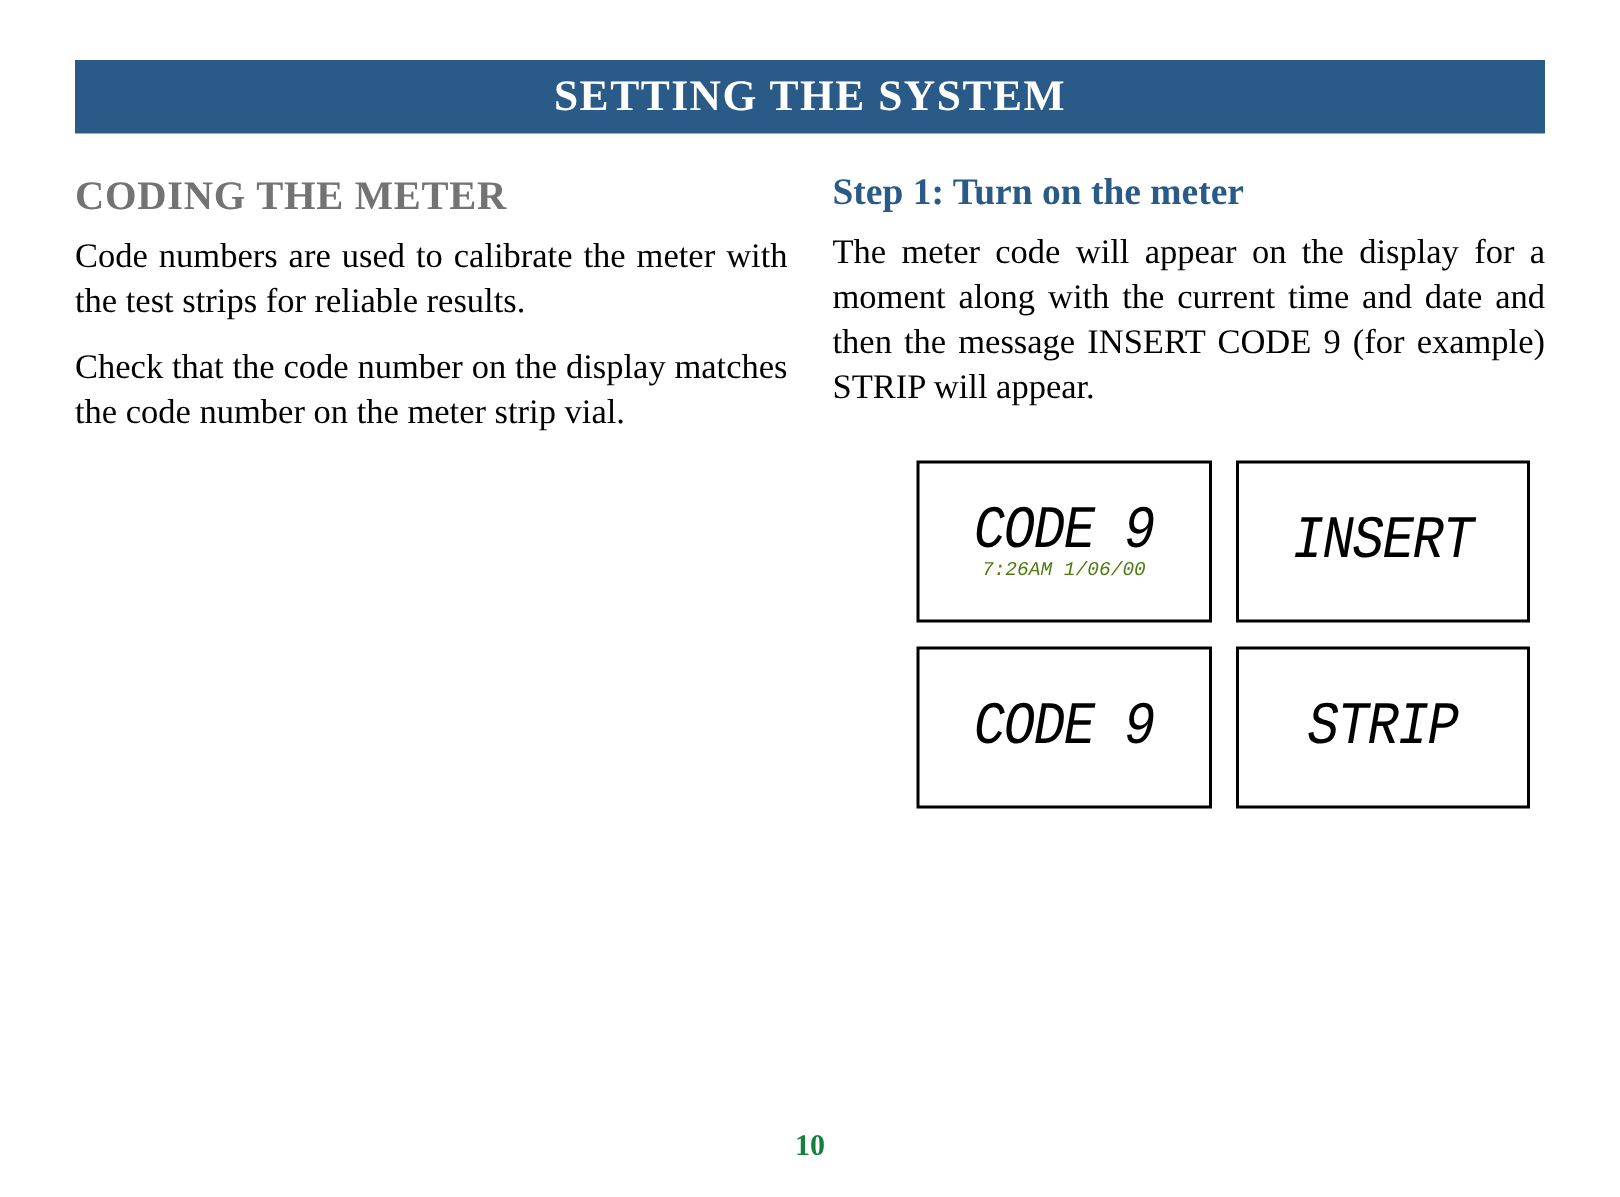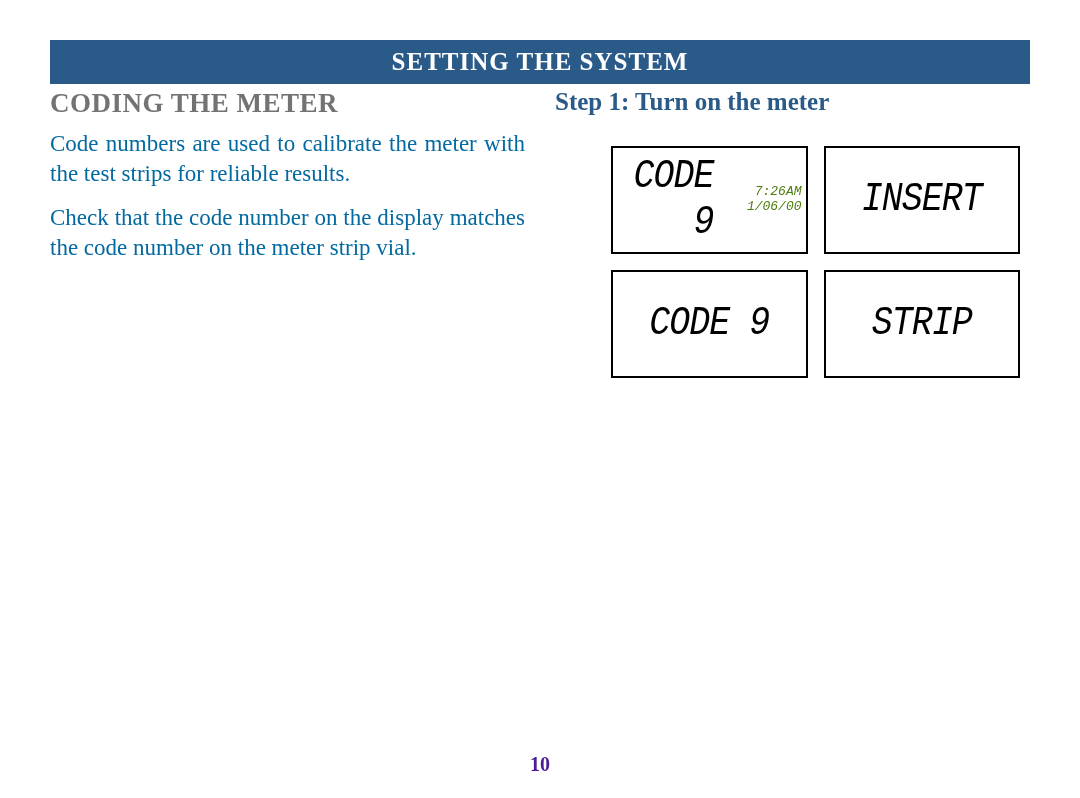--- a/index.html
+++ b/index.html
@@ -13,26 +13,26 @@
       height: 798px;
       font-family: Georgia, 'Times New Roman', serif;
       background: #ffffff;
       padding: 40px 50px 30px 50px;
       position: relative;
     }
     
     .section-header {
       background: #2a5a88;
       color: #ffffff;
-      font-size: 25px;
+      font-size: 29px;
       font-weight: bold;
       letter-spacing: 1px;
       text-align: center;
       padding: 8px 0;
-      margin-bottom: 4px;
+      margin-bottom: 26px;
       font-variant: small-caps;
     }
     
     .content-wrapper {
       display: flex;
       gap: 30px;
     }
     
     .column {
       flex: 1;
@@ -50,21 +50,21 @@
     .step-heading {
       color: #2a5a88;
       font-size: 25px;
       font-weight: bold;
       margin-bottom: 10px;
     }
     
     p {
       font-size: 23px;
       line-height: 1.3;
-      color: #0369a1;
+      color: #000000;
       margin-bottom: 14px;
       text-align: justify;
     }
     
     ul {
       list-style: none;
       padding-left: 0;
       margin-bottom: 14px;
     }
     
@@ -88,21 +88,21 @@
       display: grid;
       grid-template-columns: 1fr 1fr;
       gap: 16px;
       padding: 20px 10px 0 56px;
     }
     
     .lcd-screen {
       border: 2px solid #000000;
       height: 108px;
       display: flex;
-      flex-direction: row;
+      flex-direction: column;
       align-items: center;
       justify-content: center;
       padding: 4px;
       text-align: right;
     }
     
     .lcd-main {
       font-family: 'Courier New', monospace;
       font-size: 35px;
       font-weight: normal;
@@ -119,40 +119,41 @@
       letter-spacing: 0px;
       margin-top: -2px;
       font-style: italic;
     }
     
     .page-number {
       position: absolute;
       bottom: 22px;
       left: 50%;
       transform: translateX(-50%);
-      color: #4c1d95;
+      color: #15803d;
       font-size: 20px;
       font-weight: bold;
     }
   </style>
 </head>
 <body>
 
 <div class="section-header">SETTING THE SYSTEM</div>
 
 <div class="content-wrapper">
 
   <div class="column">
     <div class="subsection-heading">CODING THE METER</div>
     <p>Code numbers are used to calibrate the meter with the test strips for reliable results.</p>
     <p>Check that the code number on the display matches the code number on the meter strip vial.</p>
   </div>
 
   <div class="column">
     <div class="step-heading">Step 1: Turn on the meter</div>
+    <p>The meter code will appear on the display for a moment along with the current time and date and then the message INSERT CODE 9 (for example) STRIP will appear.</p>
 
     <div class="lcd-grid">
       <div class="lcd-screen">
         <div class="lcd-main">CODE 9</div>
         <div class="lcd-sub">7:26AM 1/06/00</div>
       </div>
       <div class="lcd-screen">
         <div class="lcd-main">INSERT</div>
       </div>
       <div class="lcd-screen">

